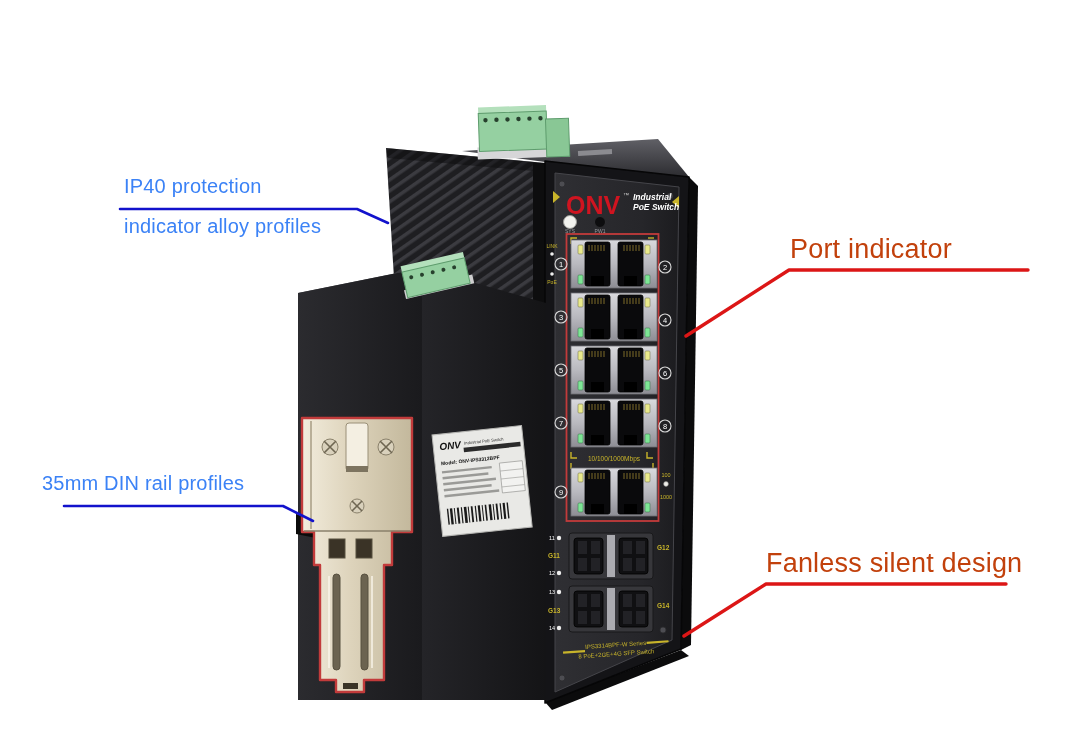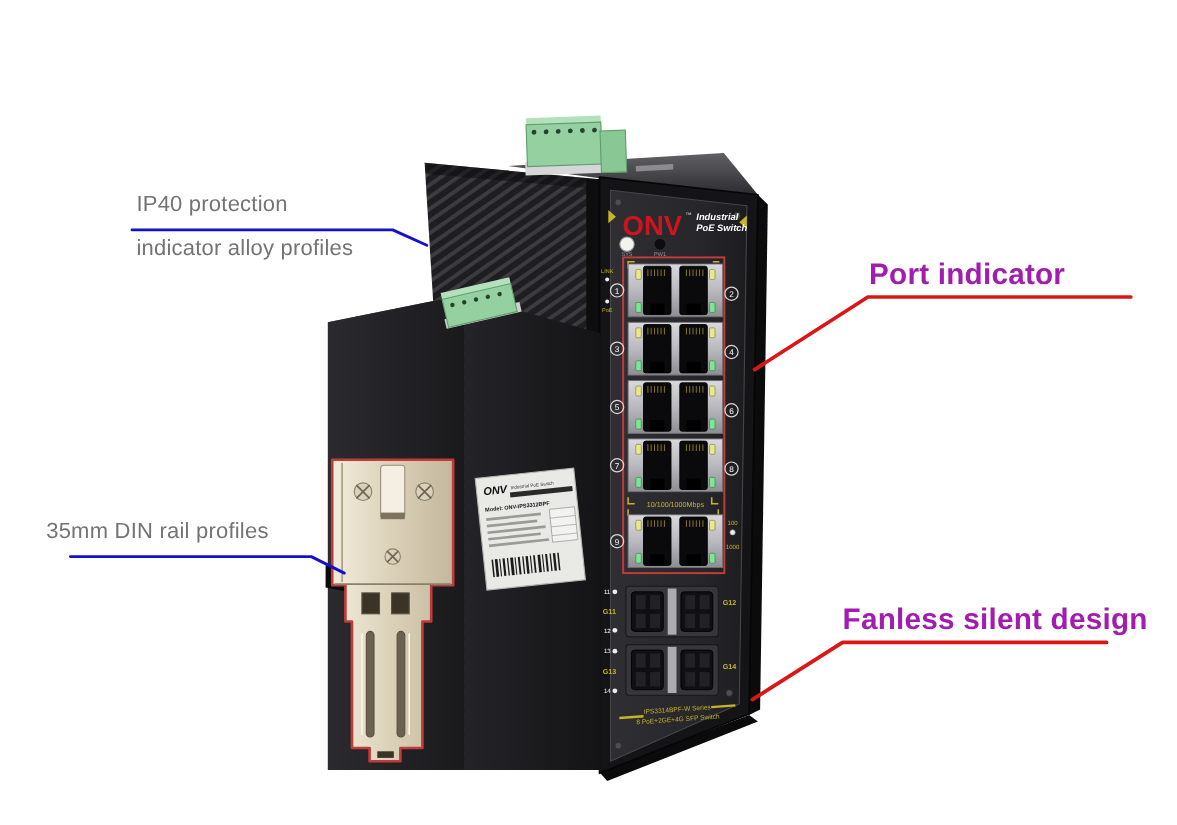--- a/index.html
+++ b/index.html
@@ -1,21 +1,21 @@
 <!DOCTYPE html>
 <html><head>
 <meta charset="utf-8">
 <style>
   html,body{margin:0;padding:0;background:#fff;}
   .canvas{position:relative;width:1070px;height:750px;background:#ffffff;overflow:hidden;
           font-family:"Liberation Sans",sans-serif;border-radius:11px;}
   .scene{position:absolute;left:0;top:0;}
-  .ann{position:absolute;color:#737373;white-space:nowrap;}
+  .ann{position:absolute;color:#3b82f6;white-space:nowrap;}
   .ann-sm{font-size:20px;letter-spacing:0.2px;}
-  .ann-lg{font-size:27px;color:#a21caf;font-weight:700;letter-spacing:0.2px;}
+  .ann-lg{font-size:27px;color:#c2410c;font-weight:400;letter-spacing:0.2px;}
   text{font-family:"Liberation Sans",sans-serif;}
   .t-panel{fill:#ffffff;}
   .t-yellow{fill:#c8b42a;}
   .t-gray{fill:#9a9a9e;}
 </style>
 </head>
 <body>
 
 <div class="canvas">
 

